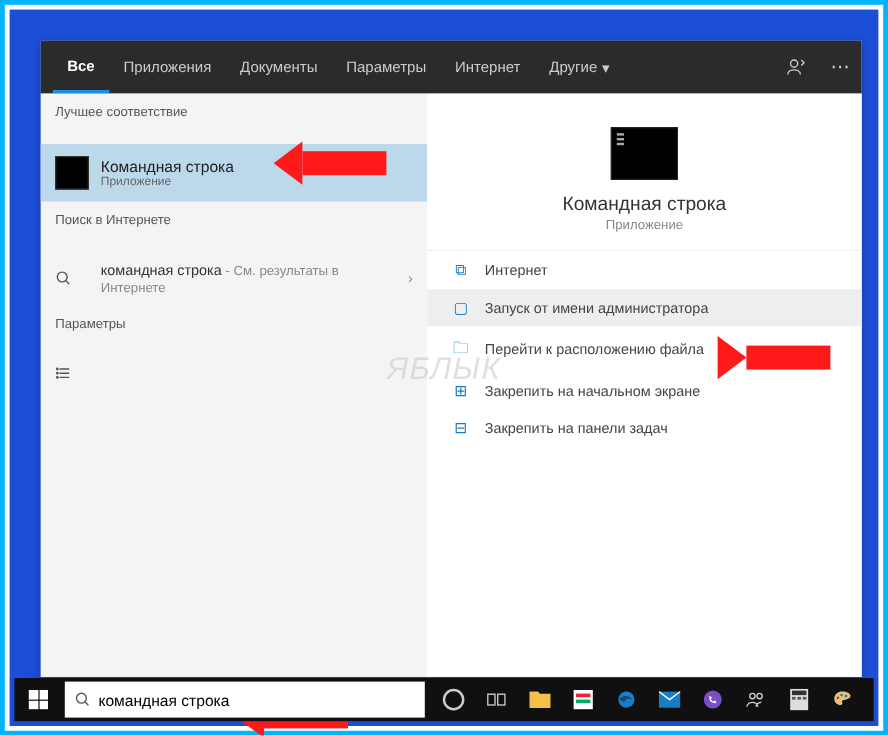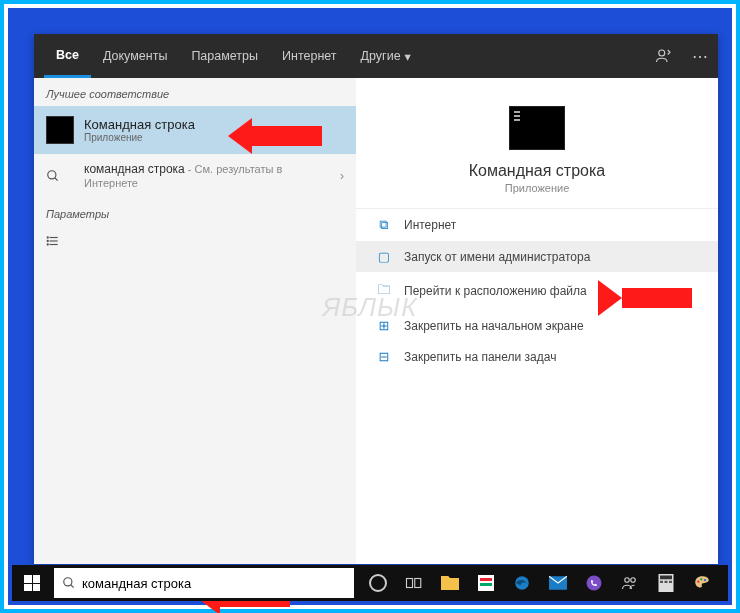--- a/index.html
+++ b/index.html
@@ -8,21 +8,21 @@
   .desktop { position: absolute; left: 4px; top: 4px; right: 4px; bottom: 4px; background: #1d4ed8; }
   .search-panel { position: absolute; left: 26px; top: 26px; width: 684px; height: 530px; background: #fff; box-shadow: 0 2px 8px rgba(0,0,0,.3); display: flex; flex-direction: column; }
   .tabs { height: 44px; background: #2b2b2b; display: flex; align-items: stretch; padding-left: 10px; }
   .tab { color: #ccc; font-size: 12.5px; padding: 0 12px; display: flex; align-items: center; cursor: pointer; gap: 4px; }
   .tab.active { color: #fff; border-bottom: 3px solid #1a90e2; font-weight: 600; }
   .tab-spacer { flex: 1; }
   .tab-icon { color: #ccc; width: 36px; display: flex; align-items: center; justify-content: center; cursor: pointer; }
   .panel-body { flex: 1; display: flex; }
   .left-col { width: 322px; background: #f4f4f4; }
   .right-col { flex: 1; background: #fff; padding-top: 16px; }
-  .section-label { font-size: 11px; color: #555; padding: 10px 12px 6px; font-style: italic; }
+  .section-label { font-size: 11px; color: #555; padding: 10px 12px 20px; }
   .best-match { background: #bcd9ec; padding: 10px 12px; display: flex; align-items: center; gap: 10px; }
   .cmd-thumb-sm { width: 28px; height: 28px; background: #000; border: 1px solid #333; }
   .bm-title { font-size: 13px; color: #222; font-weight: 500; }
   .bm-sub { font-size: 10px; color: #666; }
   .web-row, .param-row { padding: 8px 12px; display: flex; align-items: center; gap: 18px; cursor: pointer; }
   .row-icon { width: 20px; color: #555; text-align: center; }
   .row-text { flex: 1; font-size: 12px; color: #333; }
   .row-sub { color: #888; font-size: 11px; }
   .row-arrow { color: #888; font-size: 12px; }
   .detail-header { text-align: center; padding: 4px 20px 14px; border-bottom: 1px solid #eee; }
@@ -64,20 +64,23 @@
 
 <div class="frame">
   <div class="desktop">
 
     <div class="search-panel">
       <div class="tabs">
         <div class="tab active">
             <span>Все</span>
           </div>
         <div class="tab">
+            <span>Приложения</span>
+          </div>
+        <div class="tab">
             <span>Документы</span>
           </div>
         <div class="tab">
             <span>Параметры</span>
           </div>
         <div class="tab">
             <span>Интернет</span>
           </div>
         <div class="tab">
             <span>Другие</span>
@@ -98,20 +101,21 @@
         <div class="left-col">
           <div class="section-label">Лучшее соответствие</div>
           <div class="best-match">
             <div class="cmd-thumb-sm"></div>
             <div>
               <div class="bm-title">Командная строка</div>
               <div class="bm-sub">Приложение</div>
             </div>
           </div>
 
+          <div class="section-label">Поиск в Интернете</div>
           <div class="web-row">
             <div class="row-icon">
               <svg width="14" height="14" viewBox="0 0 24 24" fill="none" stroke="#555" stroke-width="2">
                   <circle cx="10" cy="10" r="7"></circle>
                   <line x1="20" y1="20" x2="15" y2="15"></line>
                 </svg>
             </div>
             <div class="row-text"><span>командная строка</span><span class="row-sub"> - См. результаты в Интернете</span></div>
             <div class="row-arrow">›</div>
           </div>

